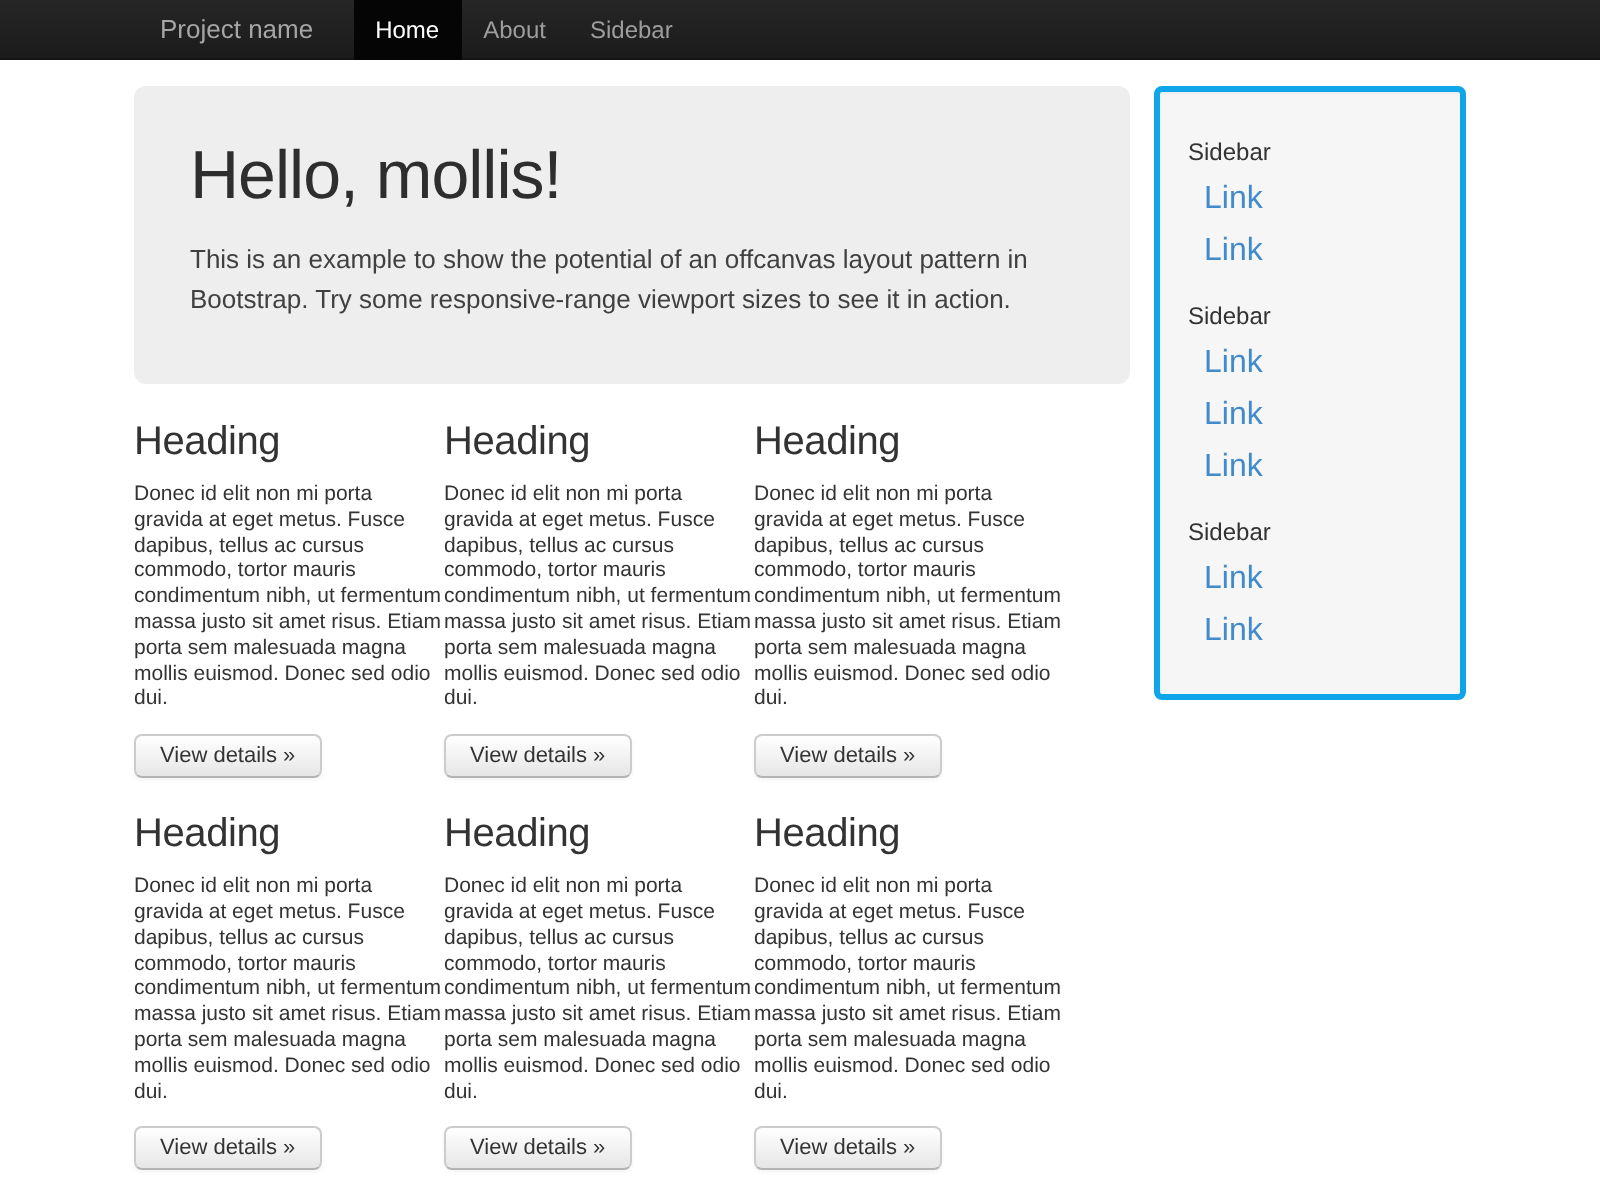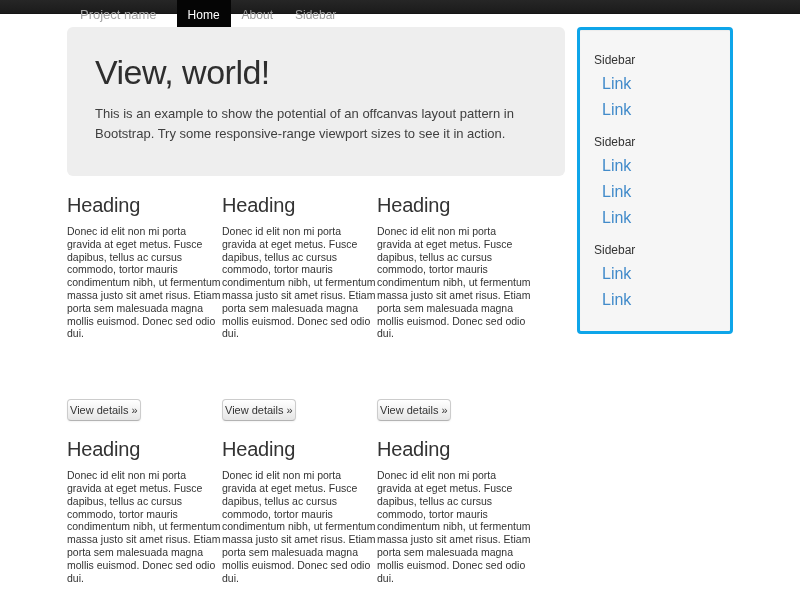--- a/index.html
+++ b/index.html
@@ -6,21 +6,21 @@
   html,body { width:800px; height:600px; }
   body {
     font-family: "Liberation Sans", sans-serif;
     background:#fff;
     overflow:hidden;
     -webkit-font-smoothing:antialiased;
   }
 
   
   .navbar {
-    height:14px;
+    height:30px;
     background:linear-gradient(#262626,#1b1b1b);
     border-bottom:1px solid #151515;
   }
   .navbar-inner {
     width:666px; margin:0 auto;
     display:flex; align-items:stretch;
   }
   .brand {
     font-size:13px; color:#a6a6a6;
     line-height:30px; padding:0 20px 0 13px;
@@ -61,26 +61,26 @@
     font-size:20px; font-weight:500; color:#333;
     margin-bottom:8px; letter-spacing:-0.2px;
   }
   .card p {
     font-size:10.5px; line-height:1.22; color:#333;
     margin-bottom:11px;
   }
   .btn {
     display:inline-block; cursor:pointer;
     font-size:11px; color:#333;
-    padding:4px 2px;
+    padding:4px 12px;
     background:linear-gradient(#ffffff,#e6e6e6);
     border:1px solid #cccccc; border-bottom-color:#b3b3b3;
     border-radius:4px;
     box-shadow:inset 0 1px 0 rgba(255,255,255,.2), 0 1px 2px rgba(0,0,0,.05);
-    text-decoration:none; white-space:nowrap;margin-top:48px;
+    text-decoration:none; white-space:nowrap;
   }
 
   
   .well {
     background:#f6f6f6; border:3px solid #0ea5e9;
     border-radius:4px; padding:18px 14px;
     box-shadow:inset 0 1px 1px rgba(0,0,0,.04);
   }
   .side-group { margin-bottom:7px; }
   .side-group:last-child { margin-bottom:0; }
@@ -104,21 +104,21 @@
       <a class="nav-item">Sidebar</a>
     </div>
   </div>
 </nav>
 
 <div class="page">
 
   <div class="main-col">
 
     <div class="jumbotron">
-      <h1>View, world!</h1>
+      <h1>Hello, mollis!</h1>
       <p>This is an example to show the potential of an offcanvas layout pattern in Bootstrap. Try some responsive-range viewport sizes to see it in action.</p>
     </div>
 
     <div class="cards-row">
       <div class="card">
         <h2>Heading</h2>
         <p>Donec id elit non mi porta gravida at eget metus. Fusce dapibus, tellus ac cursus commodo, tortor mauris condimentum nibh, ut fermentum massa justo sit amet risus. Etiam porta sem malesuada magna mollis euismod. Donec sed odio dui.</p>
         <a class="btn">View details »</a>
       </div>
       <div class="card">

